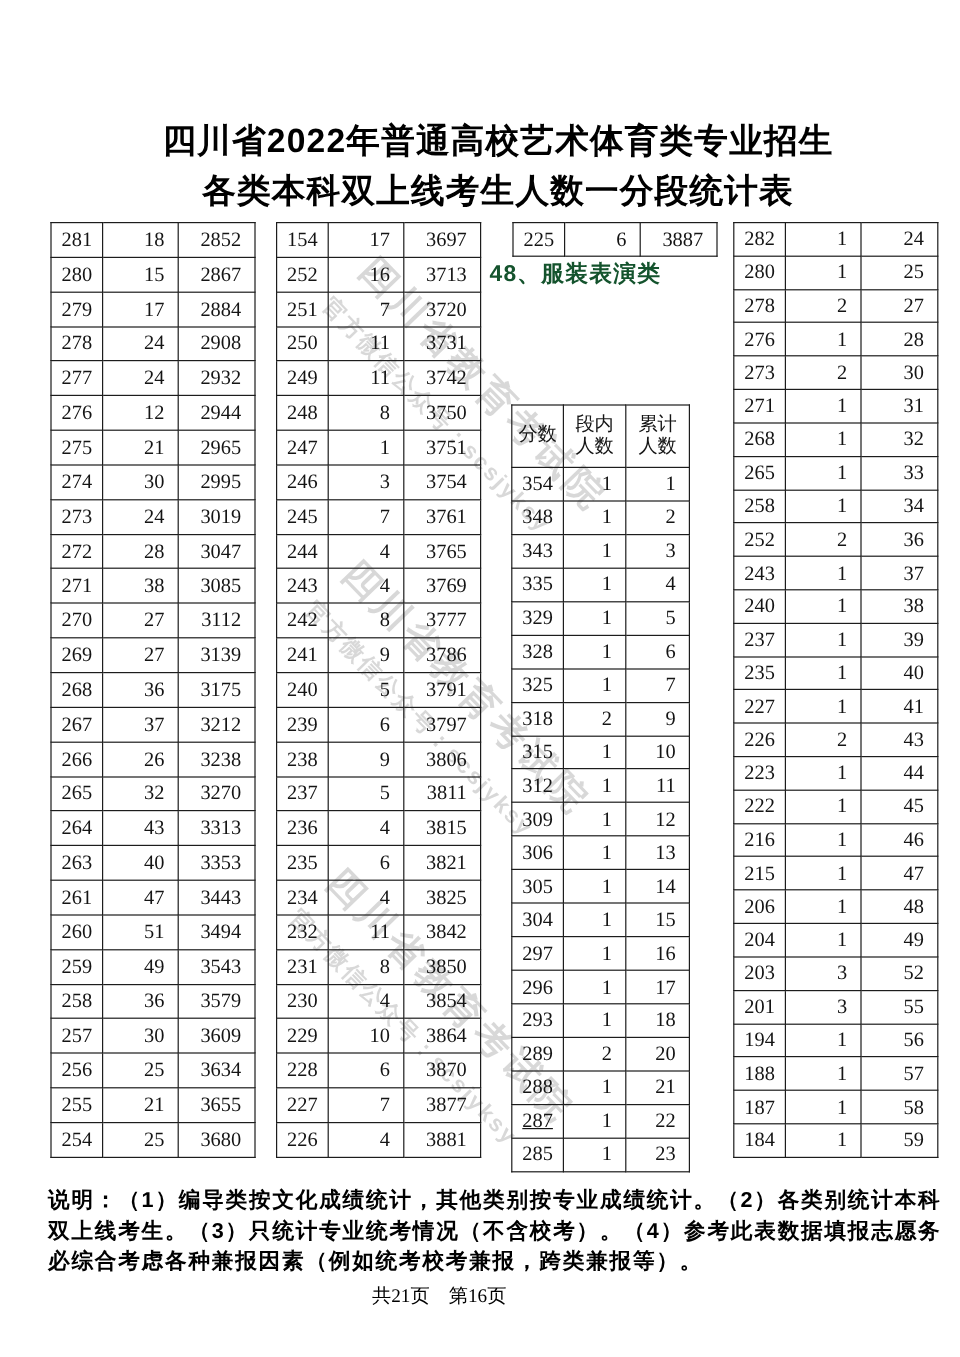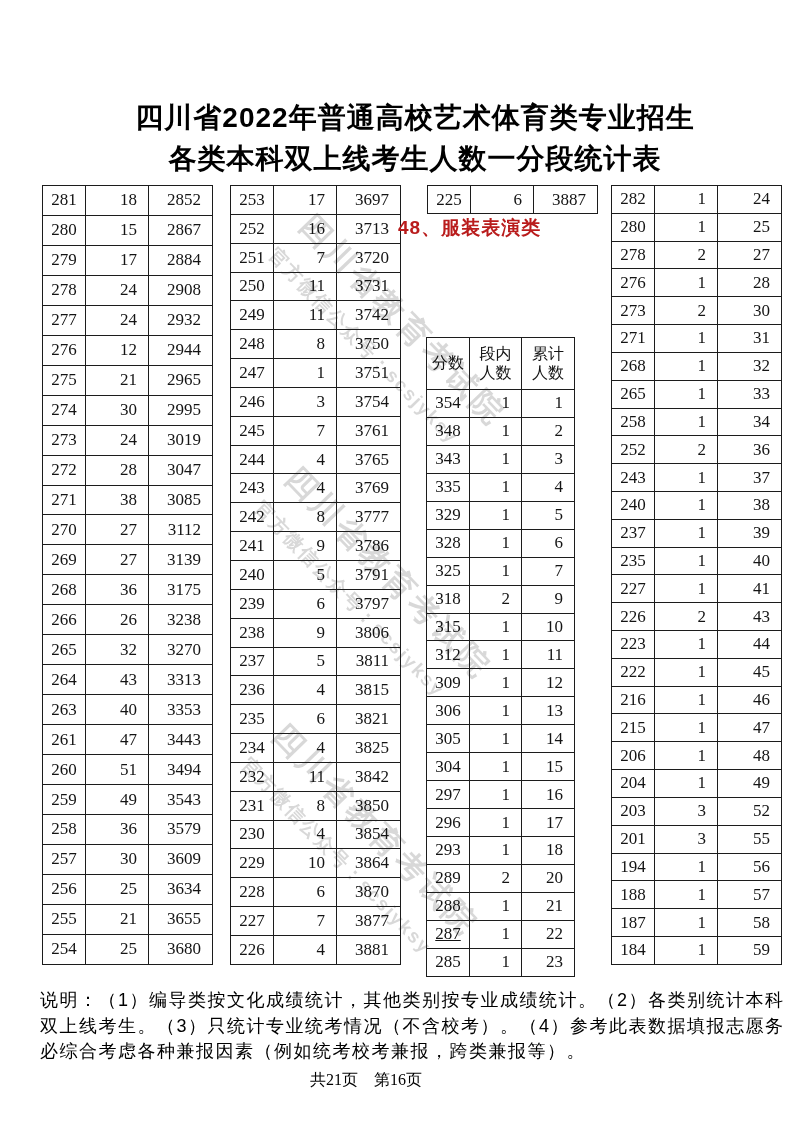--- a/index.html
+++ b/index.html
@@ -43,29 +43,29 @@
 
   .t1 { left:42px;  top:185px; width:146px; height:780px; }
   .t2 { left:230px; top:185px; width:146px; height:780px; }
   .t3top { left:427px; top:185px; width:144px; height:29px; }
   .t3 { left:426px; top:337px; width:146px; height:640px; }
   .t3 thead tr { height:52px; }
   .t4 { left:611px; top:185px; width:146px; height:780px; }
 
   
   .section-header {
-    position:absolute; left:398px; top:215px; z-index:2;
+    position:absolute; left:408px; top:215px; z-index:2;
     font-family:"Liberation Sans", sans-serif; font-weight:bold;
-    font-size:19px; letter-spacing:1px; color:#b91c1c;
+    font-size:19px; letter-spacing:1px; color:#14532d;
   }
 
   
   .notes {
     position:absolute; left:40px; top:988px; width:745px; z-index:2;
-    font-family:"Liberation Sans", sans-serif; font-weight:normal;
+    font-family:"Liberation Sans", sans-serif; font-weight:bold;
     font-size:18px; line-height:25.5px; color:#000; letter-spacing:1.5px;
   }
   .page-num {
     position:absolute; top:1070px; left:0; width:732px; text-align:center;
     font-size:16px; color:#000; z-index:2;
   }
 </style>
 </head>
 <body>
 
@@ -155,20 +155,25 @@
           <td class="c0" style="width: 42px;">269</td>
           <td class="c1" style="width: 51px;">27</td>
           <td class="c2" style="width: 52px;">3139</td>
         </tr>
         <tr>
           <td class="c0" style="width: 42px;">268</td>
           <td class="c1" style="width: 51px;">36</td>
           <td class="c2" style="width: 52px;">3175</td>
         </tr>
         <tr>
+          <td class="c0" style="width: 42px;">267</td>
+          <td class="c1" style="width: 51px;">37</td>
+          <td class="c2" style="width: 52px;">3212</td>
+        </tr>
+        <tr>
           <td class="c0" style="width: 42px;">266</td>
           <td class="c1" style="width: 51px;">26</td>
           <td class="c2" style="width: 52px;">3238</td>
         </tr>
         <tr>
           <td class="c0" style="width: 42px;">265</td>
           <td class="c1" style="width: 51px;">32</td>
           <td class="c2" style="width: 52px;">3270</td>
         </tr>
         <tr>
@@ -220,21 +225,21 @@
           <td class="c0" style="width: 42px;">254</td>
           <td class="c1" style="width: 51px;">25</td>
           <td class="c2" style="width: 52px;">3680</td>
         </tr>
       </tbody>
   </table>
 
   <table class="num-table t2">
     <tbody>
         <tr>
-          <td class="c0" style="width: 42px;">253</td>
+          <td class="c0" style="width: 42px;">154</td>
           <td class="c1" style="width: 51px;">17</td>
           <td class="c2" style="width: 52px;">3697</td>
         </tr>
         <tr>
           <td class="c0" style="width: 42px;">252</td>
           <td class="c1" style="width: 51px;">16</td>
           <td class="c2" style="width: 52px;">3713</td>
         </tr>
         <tr>
           <td class="c0" style="width: 42px;">251</td>

